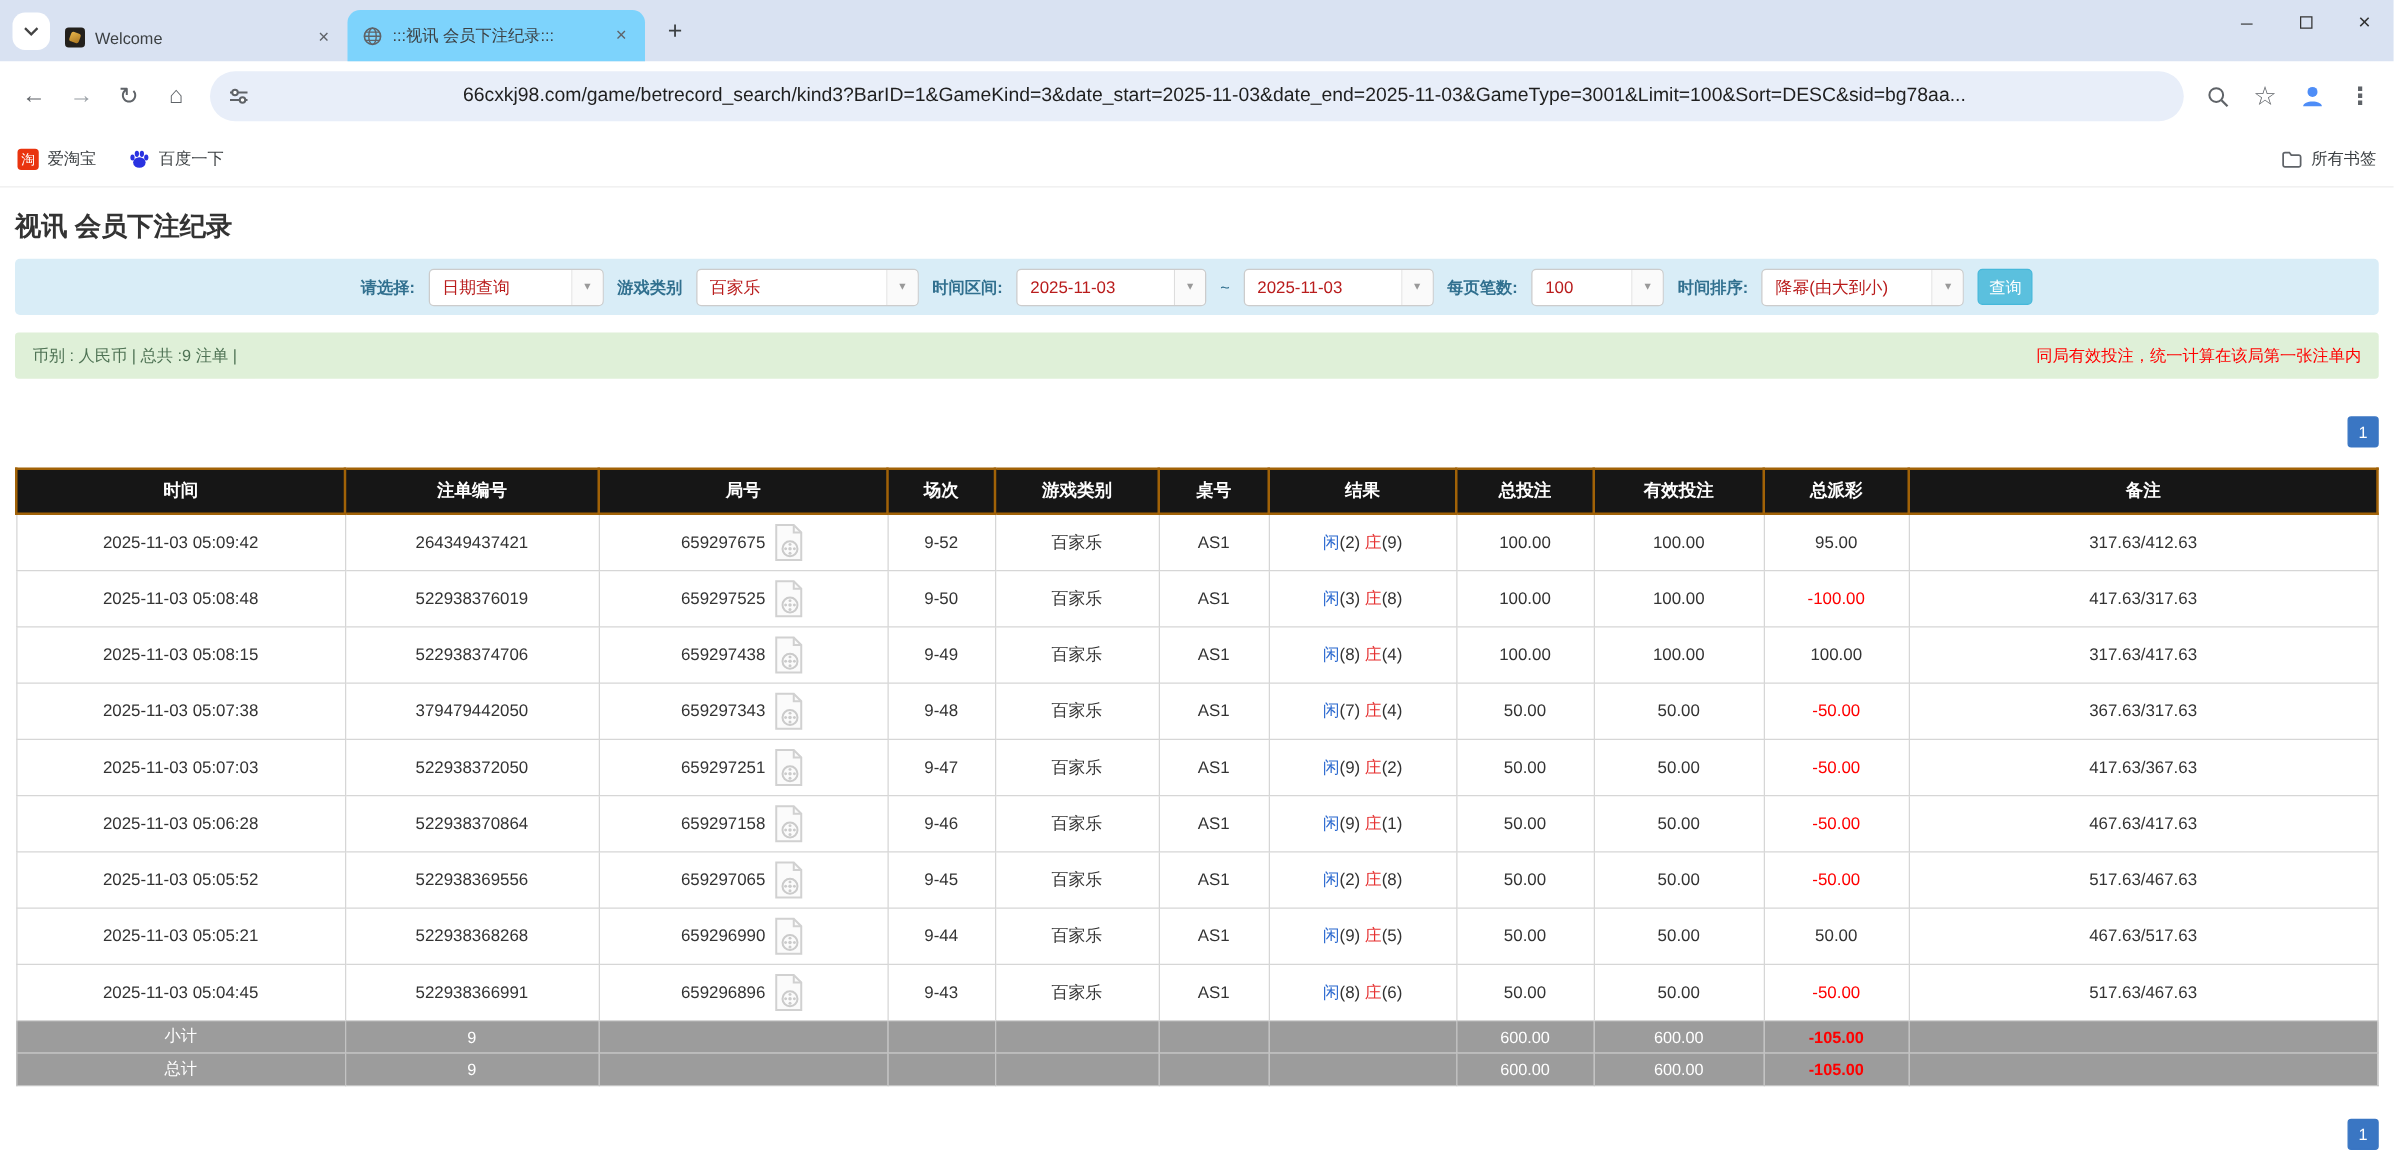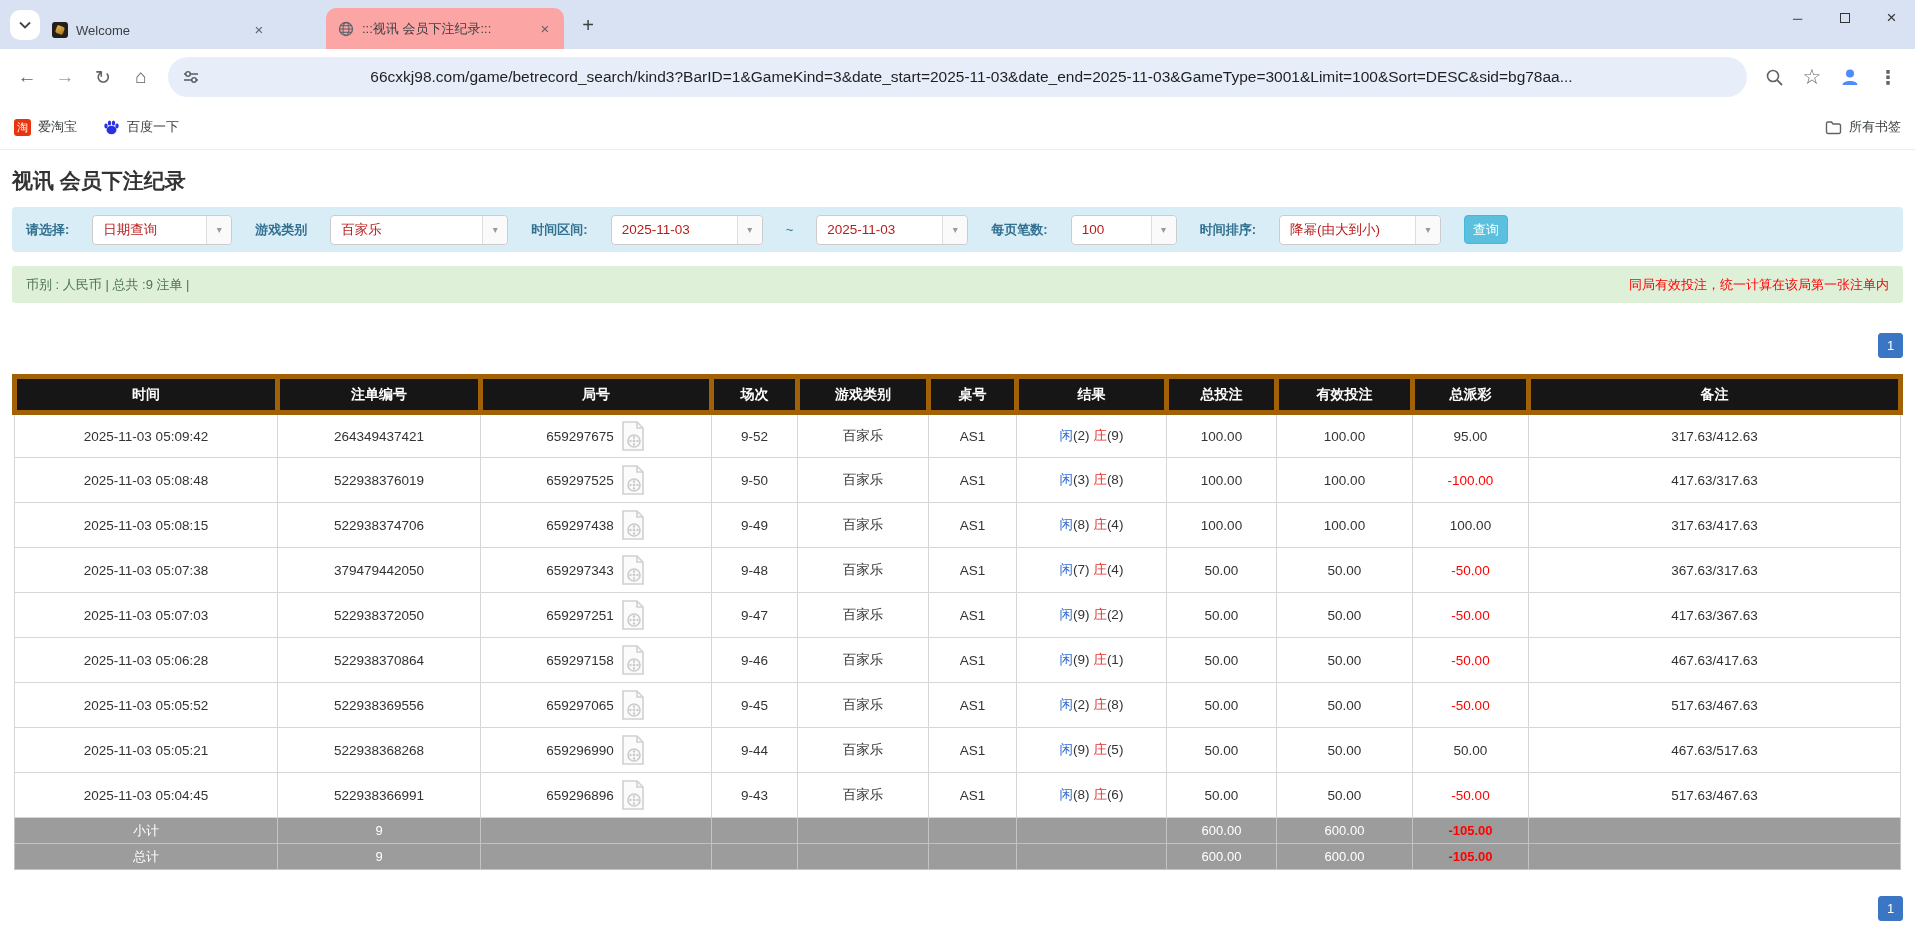--- a/index.html
+++ b/index.html
@@ -6,21 +6,21 @@
   html,body { width:1915px; height:930px; overflow:hidden; background:#fff;
     font-family:"Liberation Sans","DejaVu Sans",sans-serif; }
 
   
   .tabstrip { height:49px; background:#d9e2f2; display:flex; align-items:flex-end; position:relative; }
   .tab-search { width:30px; height:30px; margin:0 0 9px 10px; background:#fff; border-radius:10px;
     display:flex; align-items:center; justify-content:center; color:#444; cursor:pointer; }
   .tab { display:flex; align-items:center; gap:8px; height:38px; padding:0 10px 0 12px;
     width:238px; font-size:13px; color:#3c4043; cursor:pointer; }
   .tab.inactive { border-radius:8px; }
-  .tab.active { background:#fca5a5; border-radius:10px 10px 0 0; height:41px;margin-left:48px; }
+  .tab.active { background:#7dd3fc; border-radius:10px 10px 0 0; height:41px; }
   .tab .tab-title { flex:1; white-space:nowrap; overflow:hidden; text-overflow:ellipsis; }
   .tab .tab-close { color:#5f6368; font-size:15px; width:18px; height:18px; line-height:17px;
     text-align:center; border-radius:50%; }
   .favicon-welcome { width:16px; height:16px; border-radius:3px; background:#23201c; position:relative; flex:none; }
   .favicon-welcome::after { content:""; position:absolute; left:4px; top:4px; width:8px; height:8px;
     background:linear-gradient(135deg,#e8b64c,#a9741f); transform:rotate(20deg); border-radius:2px; }
   .globe { width:16px; height:16px; flex:none; }
   .newtab-btn { font-size:20px; color:#3c4043; margin:0 0 10px 10px; width:28px; height:28px;
     display:flex; align-items:center; justify-content:center; border-radius:50%; cursor:pointer; }
   .win-controls { position:absolute; right:0; top:0; height:36px; display:flex; }
@@ -42,21 +42,21 @@
     margin-right:26px; cursor:pointer; }
   .bm-taobao-ic { width:17px; height:17px; background:#e9340f; border-radius:3px; color:#fff;
     font-size:11px; display:flex; align-items:center; justify-content:center; }
   .bm-right { margin-left:auto; margin-right:0; }
 
   
   .page { padding:0 12px; }
   .page-title { font-size:21px; color:#333; font-weight:700; margin-top:17px; }
 
   .filterbar { margin-top:12px; height:45px; background:#d9edf7; border-radius:4px;
-    display:flex; align-items:center; padding:0 14px; gap:23px; }
+    display:flex; align-items:center; padding:0 14px; gap:11px;justify-content:center; }
   .flabel { font-size:13px; font-weight:bold; color:#31708f; white-space:nowrap; }
   .fselect { height:30px; background:#fff; border:1px solid #ccc; border-radius:4px;
     display:flex; align-items:center; cursor:pointer; }
   .fselect .val { flex:1; padding:0 10px; font-size:13.5px; color:#b91c1c; white-space:nowrap; overflow:hidden; }
   .fselect .arrow { width:25px; height:100%; border-left:1px solid #ddd; background:#fafafa;
     border-radius:0 4px 4px 0; display:flex; align-items:center; justify-content:center;
     color:#999; font-size:10px; }
   .w140{width:140px} .w178{width:178px} .w152{width:152px} .w106{width:106px} .w162{width:162px}
   .tilde { font-size:13px; color:#31708f; }
   .search-btn { height:29px; padding:0 8px; background:#5bc0de; border:1px solid #46b8da;
@@ -68,21 +68,21 @@
   .summary .right { font-size:13px; color:#ff0000; }
 
   .pager-row { display:flex; justify-content:flex-end; margin-top:30px; }
   .pager-row.bottom { margin-top:26px; }
   .page-btn { min-width:25px; height:25px; background:#3a76c3; border:1px solid #3a76c3;
     border-radius:3px; color:#fff; font-size:13px; display:flex; align-items:center;
     justify-content:center; cursor:pointer; }
 
   table.records { width:100%; border-collapse:collapse; margin-top:16px; table-layout:fixed; }
   table.records th { background:#161616; color:#fff; font-size:14px; font-weight:bold;
-    height:36px; border:5px solid #a16207; }
+    height:36px; border:2px solid #a16207; }
   table.records td { height:45px; border:1px solid #d6d6d6; text-align:center;
     font-size:13.5px; color:#333; background:#fff; }
   .c-time{width:263px} .c-bet{width:203px} .c-round{width:231px} .c-sess{width:86px}
   .c-game{width:131px} .c-tbl{width:88px} .c-res{width:150px} .c-total{width:110px}
   .c-valid{width:136px} .c-pay{width:116px}
   .round-cell { display:flex; align-items:center; justify-content:center; gap:6px; }
   .video-btn { display:inline-flex; cursor:pointer; opacity:.85; }
   .res-p { color:#2e6bd0; }
   .res-b { color:#e53030; }
   td.blue-link { color:#2e6bd0; cursor:pointer; }

